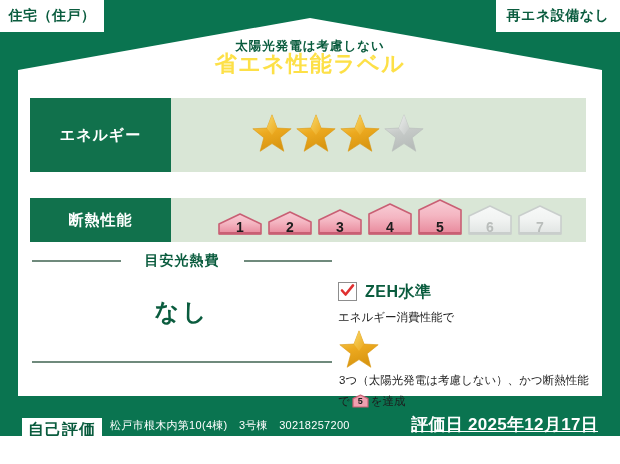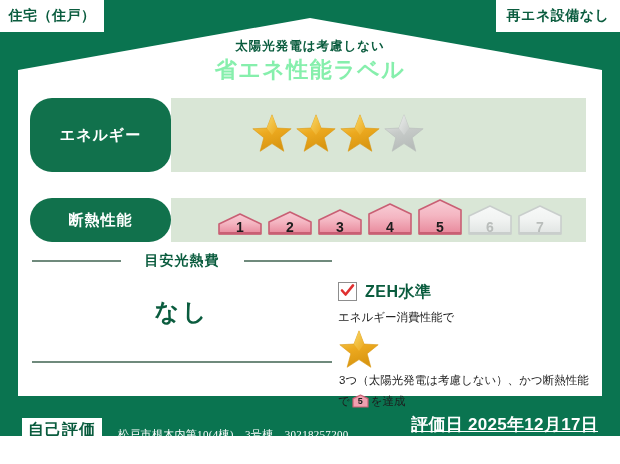--- a/index.html
+++ b/index.html
@@ -70,24 +70,23 @@
     z-index: 5;
   }
   #title-sub {
     font-size: 12.5px;
     font-weight: bold;
     color: #0a5c3e;
     letter-spacing: 1px;
     line-height: 1;
   }
   #title-main {
-    margin-top: 6px;
     font-size: 22px;
     font-weight: bold;
-    color: #86efac;
+    color: #fde047;
     letter-spacing: 1.5px;
     line-height: 1;
   }
 
   
   .perf-row {
     position: absolute;
     left: 30px;
     width: 556px;
     display: flex;
@@ -103,21 +102,20 @@
     font-weight: bold;
     font-size: 15px;
     letter-spacing: 1px;
     display: flex;
     flex-direction: column;
     align-items: center;
     justify-content: center;
     line-height: 1.35;
     flex: 0 0 141px;
     box-sizing: border-box;
-    border-radius: 22px;
   }
   .row-value {
     flex: 1 1 auto;
     background: #d9e6d6;
     display: flex;
     align-items: center;
     box-sizing: border-box;
   }
   #stars-holder { padding-left: 80px; gap: 2px; }
   #houses-holder { padding-left: 45px; align-items: flex-end; gap: 2px; padding-bottom: 4px; }
@@ -238,23 +236,22 @@
     top: 402px;
     width: 620px;
     height: 62px;
     z-index: 5;
   }
   #footer-left {
     position: absolute;
     left: 22px;
     top: 16px;
     display: flex;
-    align-items: flex-end;
-    gap: 16px;
-    font-family: Liberation Serif, serif;
+    align-items: flex-start;
+    gap: 8px;
   }
   #self-eval-badge {
     background: #ffffff;
     color: #0a5c3e;
     font-weight: bold;
     font-size: 16px;
     letter-spacing: 1px;
     padding: 2px 6px;
     line-height: 1.25;
   }

